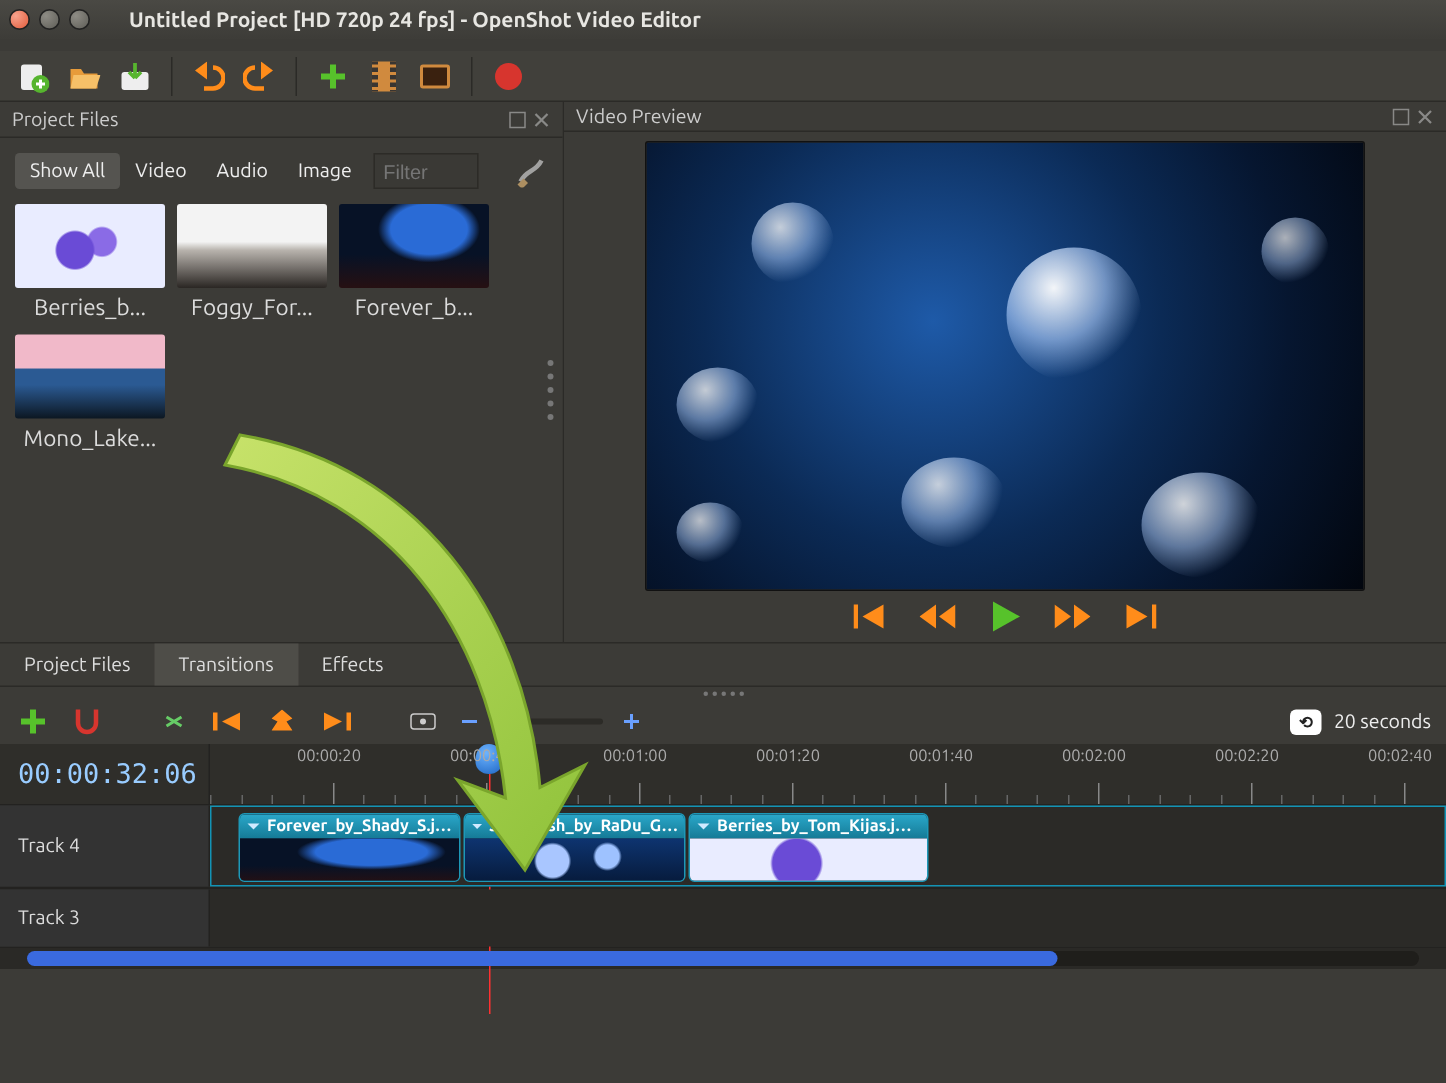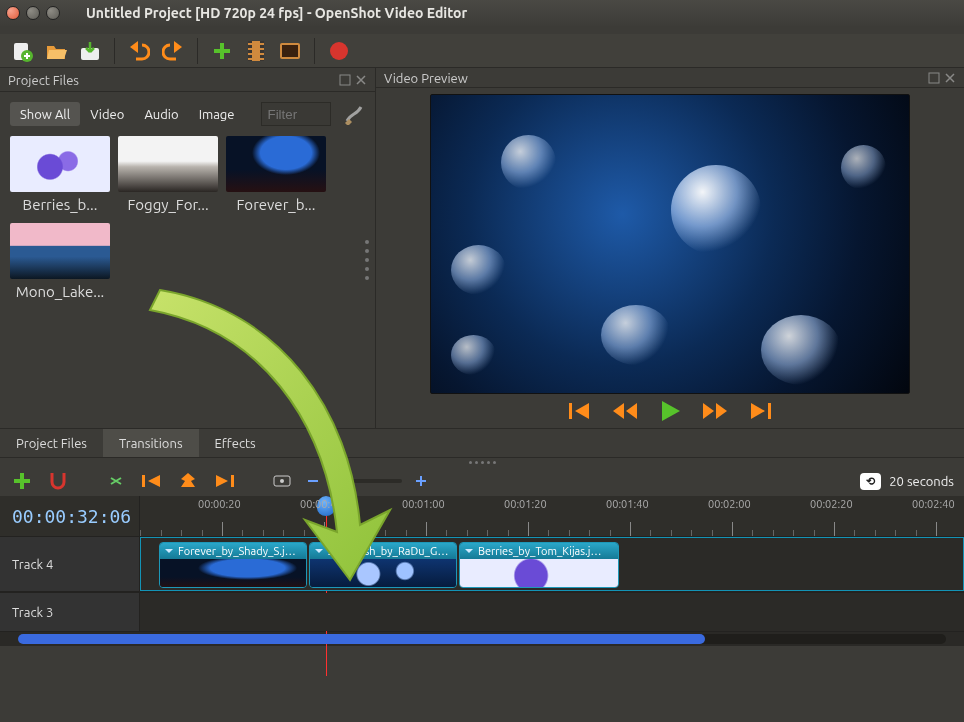--- a/index.html
+++ b/index.html
@@ -56,21 +56,21 @@
   }
   .panel-head .spacer { flex:1; }
   .panel-head .pico { width:12px; height:12px; margin-left:4px; opacity:.7;}
   .panel-body { flex:1; background:#3c3b37; padding:10px 10px 6px 10px; position:relative;}
 
   
   .pf-toolbar { display:flex; align-items:center; gap:0; margin-bottom:10px;}
   .pf-tab { padding:5px 10px; color:#eee; cursor:pointer;}
   .pf-tab.active { background:#555450; border-radius:3px;}
   .pf-filter {
-    margin-left:16px; width:70px; height:24px; background:#3a3935;
+    margin-left:4px; width:70px; height:24px; background:#3a3935;
     border:1px solid #2c2b27; color:#bbb; padding:0 6px;
   }
   .pf-brush { margin-left:auto; opacity:.8;}
   .pf-grid { display:grid; grid-template-columns: repeat(3, 100px); gap:10px 8px;}
   .pf-cell { width:100px; }
   .pf-thumb { width:100px; height:56px; border-radius:2px; background:#222; position:relative; overflow:hidden;}
   .pf-label { text-align:center; margin-top:4px; font-size:15px; white-space:nowrap; overflow:hidden; text-overflow:ellipsis;}
   .pf-label.selected { background:#2a7fff; color:#fff; padding:0 4px; border-radius:2px; display:inline-block;}
   .pf-sidehandle{ position:absolute; right:4px; top:50%; transform:translateY(-50%); width:6px; height:40px;
      display:flex; flex-direction:column; justify-content:space-between;}
@@ -140,21 +140,21 @@
   .tl-track.hi { height:56px; }
   .tl-track.lo { height:40px; }
   .tl-label { width:140px; display:flex; align-items:center; padding-left:12px; background:#333; border-right:1px solid #232220;}
   .tl-lane  { flex:1; position:relative; background:#2b2a27;}
   .tl-track.hi .tl-lane { border:1px solid #1393b5;}
   .clip {
     position:absolute; top:4px; height:46px; border-radius:4px; overflow:hidden;
     border:1px solid #1d98b8; background:#123;
   }
   .clip .bar { height:16px; background: linear-gradient(#2aa7c9,#157a96); color:#fff; font-size:11px;
-               display:flex; align-items:center; padding:0 4px; gap:4px; white-space:nowrap; overflow:hidden;}
+               display:flex; align-items:center; padding:0 4px; gap:4px; white-space:nowrap; overflow:hidden;font-weight:bold;}
   .clip .bar .v { width:10px; height:10px; }
   .clip .thumb { height:30px; }
   .hscroll { height:14px; background:#2a2926; display:flex; align-items:center;}
   .hscroll .track{ flex:1; margin:0 18px; height:10px; background:#1f1e1b; border-radius:5px; position:relative;}
   .hscroll .thumb{ position:absolute; left:0; width:74%; height:100%; background:#3a6adf; border-radius:5px;}
 
   
   .anno-arrow { position:absolute; pointer-events:none; z-index:50;}
 
   

